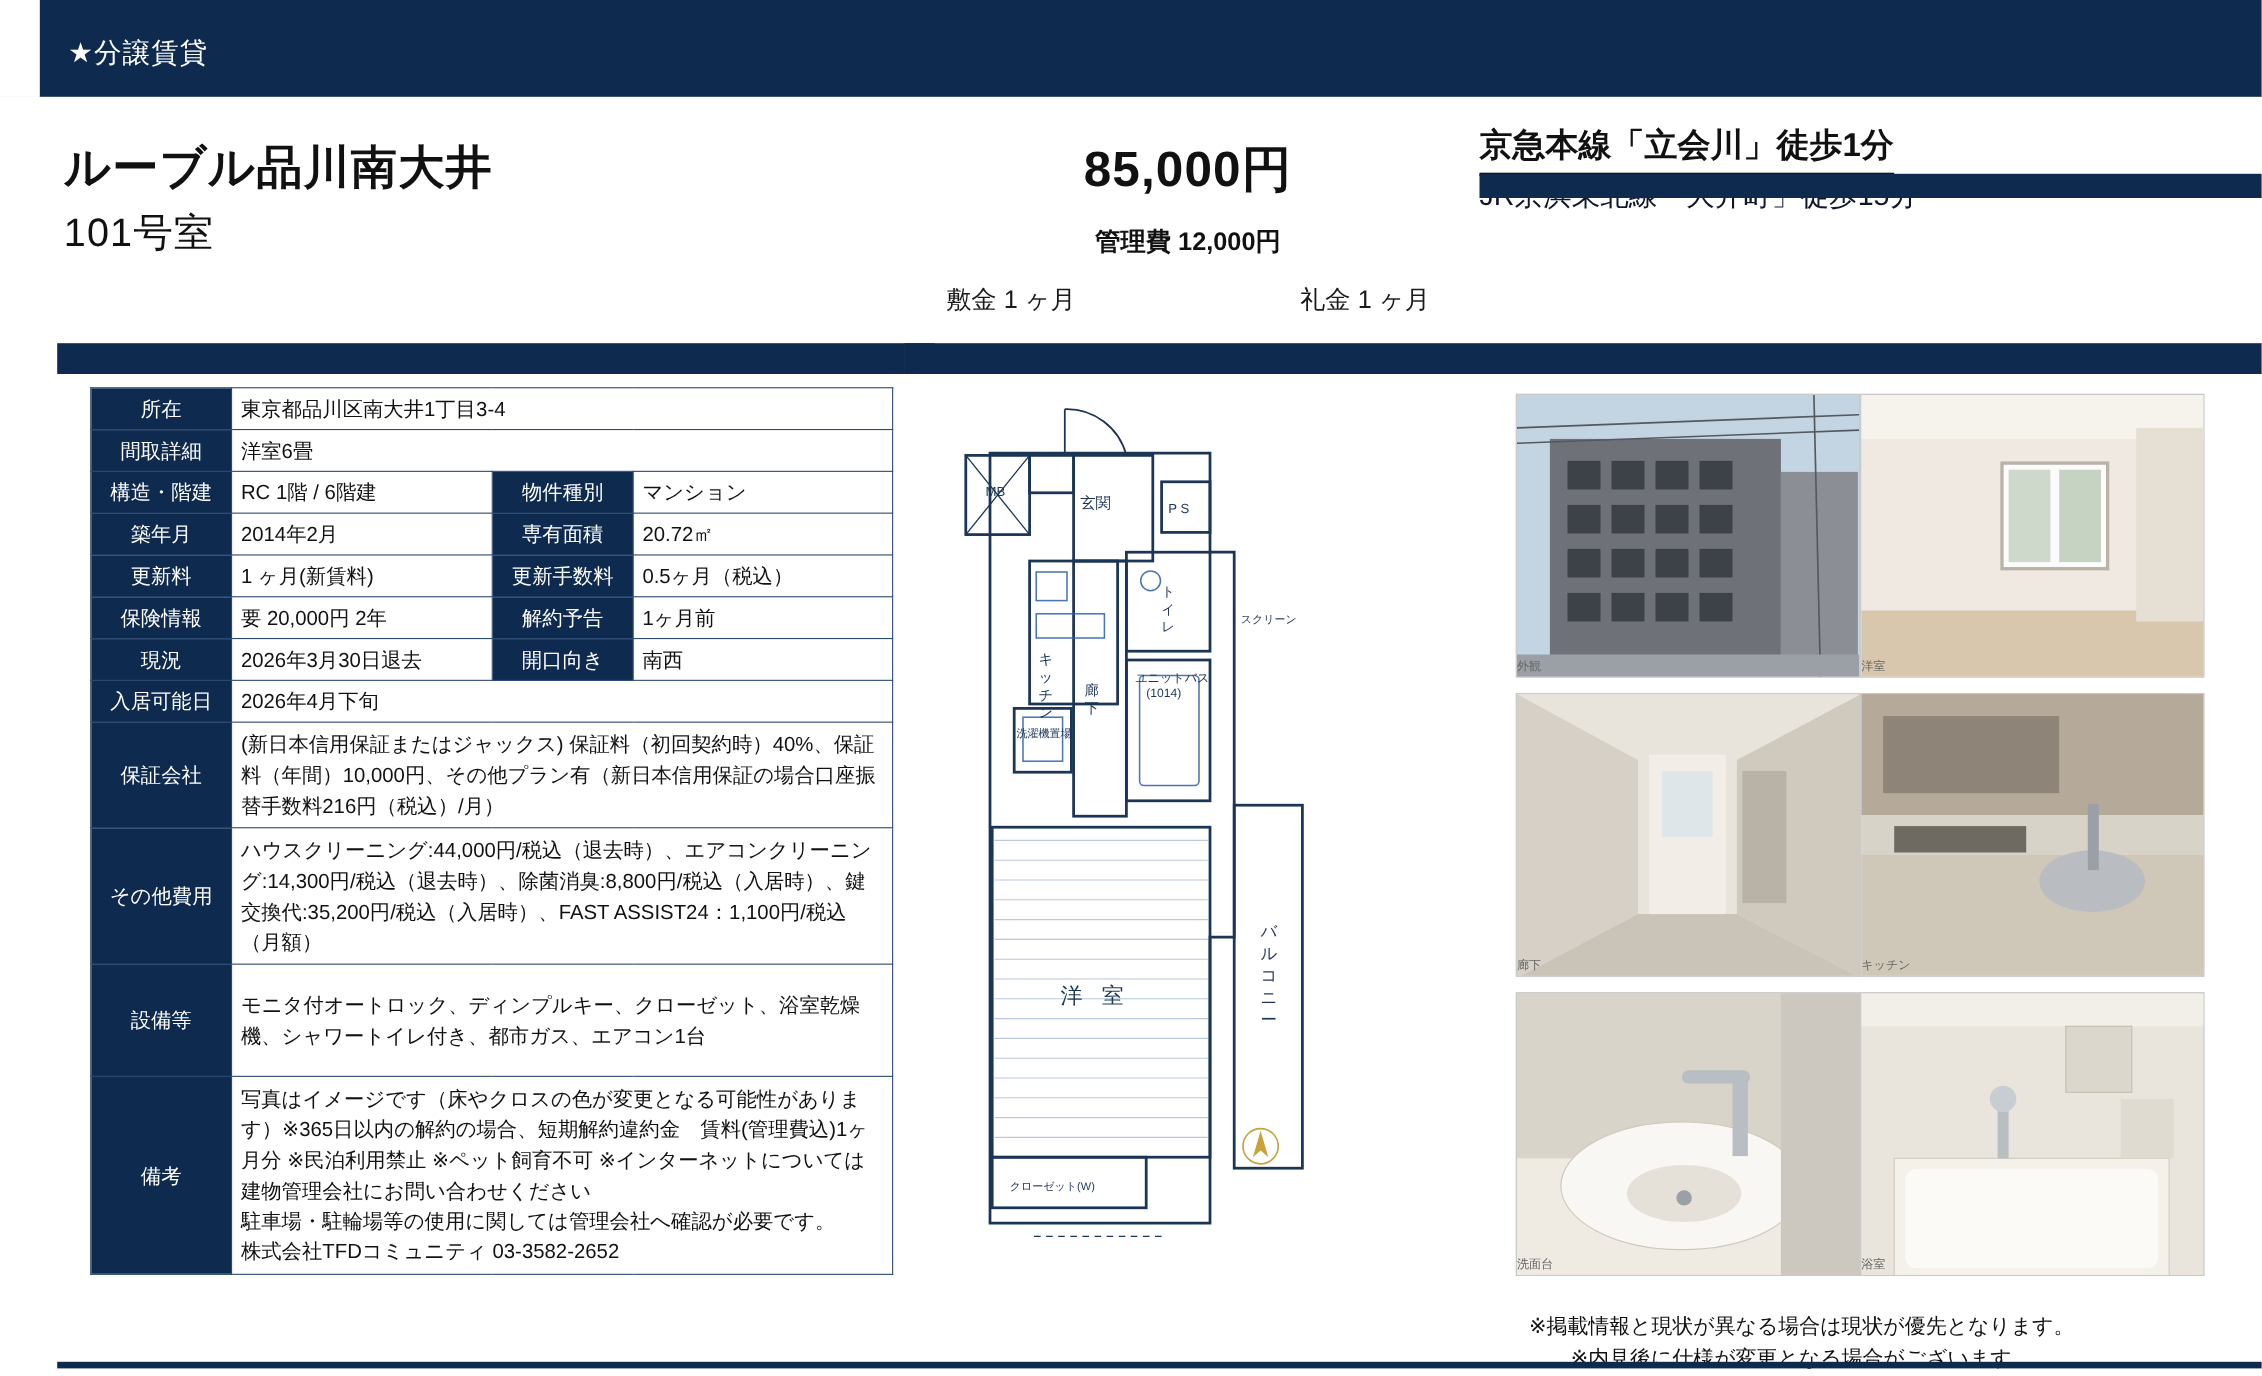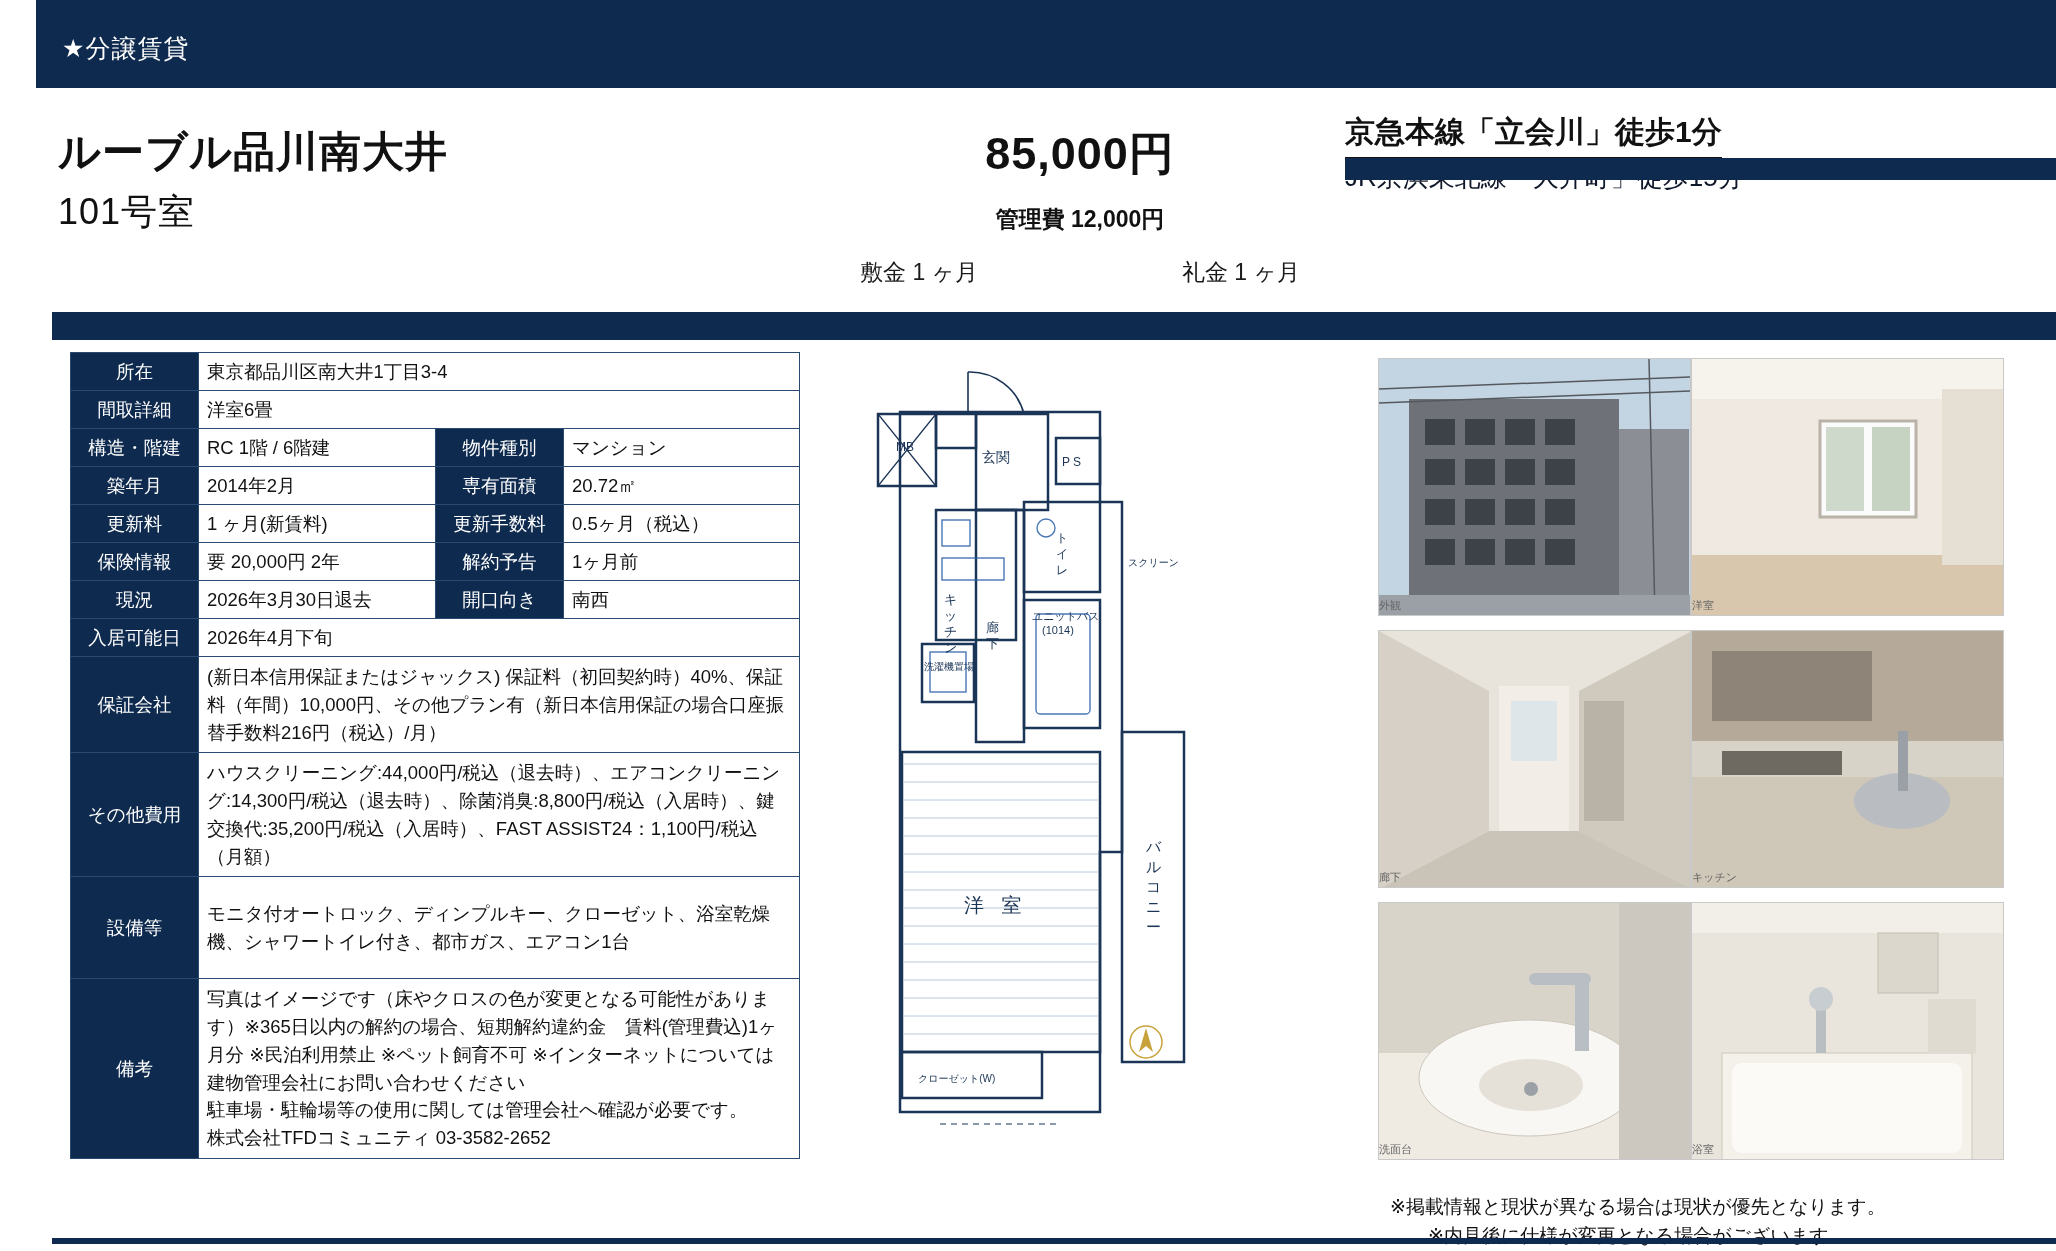--- a/index.html
+++ b/index.html
@@ -54,21 +54,21 @@
   }
   .ribbon:after{
     content:""; position:absolute; right:-28px; top:0;
     border-top:28px solid #0e2a4e; border-right:28px solid transparent;
   }
   .ribbon-right {
     position:absolute; left:822px; top:312px; width:1234px; height:28px; background:#0e2a4e;
   }
 
   
-  .table-wrap { position:absolute; left:70px; top:352px; width:730px; }
+  .table-wrap { position:absolute; left:82px; top:352px; width:730px; }
   table.info { border-collapse:collapse; width:730px; }
   table.info td { border:1px solid #2b4a72; font-size:18.5px; padding:6px 8px; vertical-align:middle; }
   td.lbl { background:#0e2a4e; color:#ffffff; text-align:center; width:128px; font-size:18.5px; white-space:nowrap;}
   td.val { background:#ffffff; color:#111; padding-left:12px; }
   td.val-narrow { width:237px; }
   .lh { line-height:1.5; }
 
   
   .floorplan {
     position:absolute; left:860px; top:352px; width:510px; height:790px;

